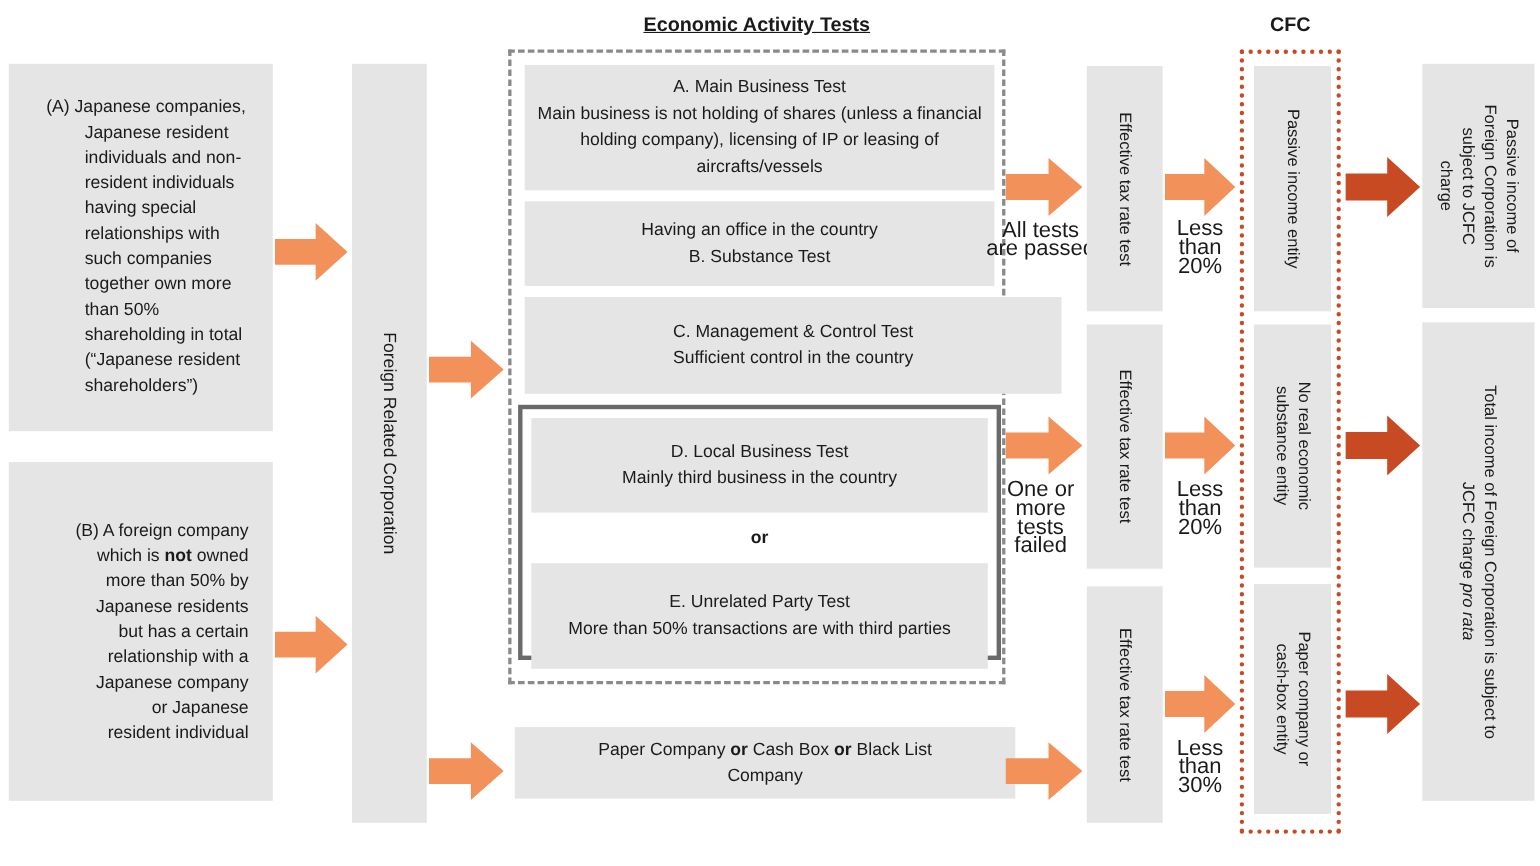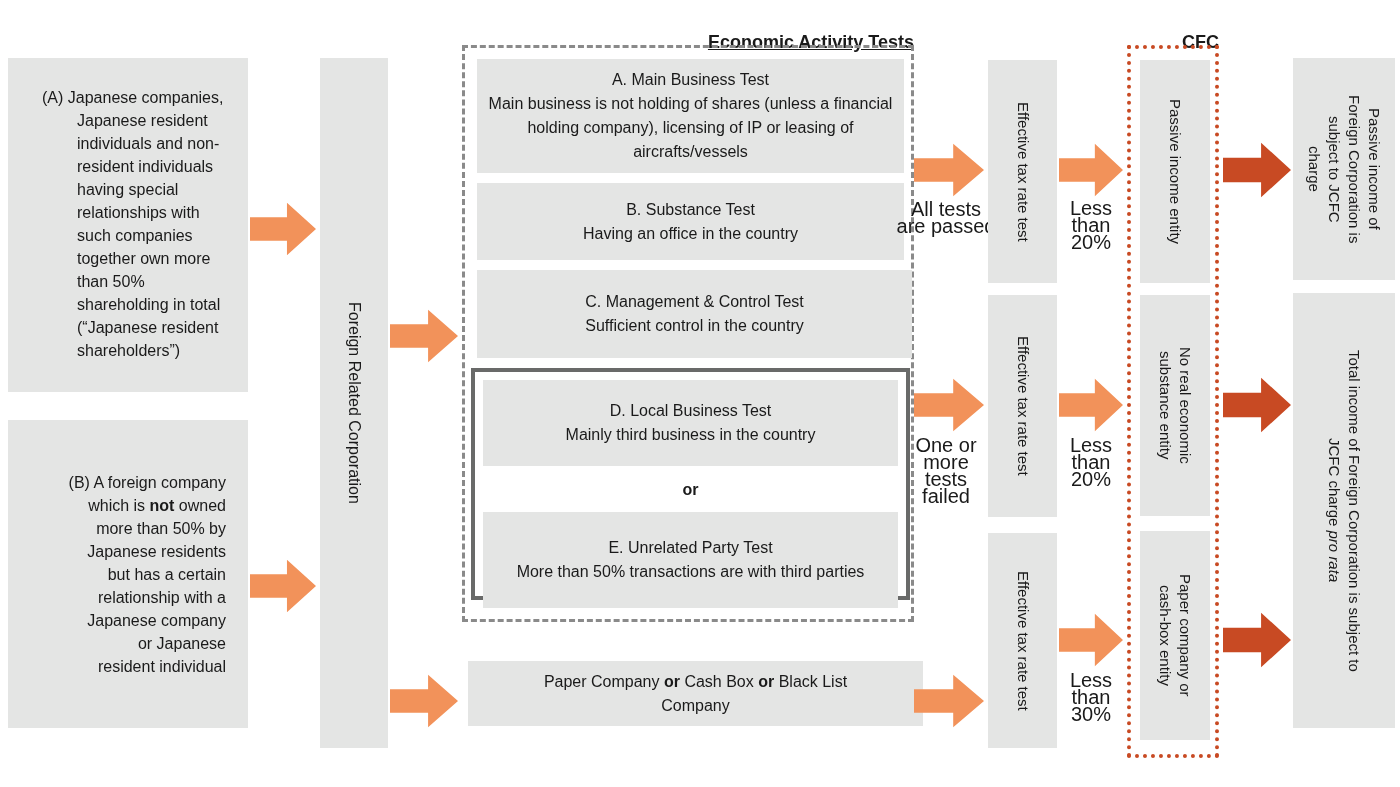--- a/index.html
+++ b/index.html
@@ -2,21 +2,21 @@
 <html><head>
 <meta charset="utf-8">
 <style>
   html,body{margin:0;padding:0;background:#ffffff;}
   #canvas{
     position:relative;width:1400px;height:787px;background:#ffffff;
     font-family:"Liberation Sans",sans-serif;color:#1a1a1a;overflow:hidden;
   }
   .abs{position:absolute;box-sizing:border-box;}
   .gbox{background:#e4e5e4;}
-  .title{font-size:18px;font-weight:bold;text-align:right;margin-top:20px;}
+  .title{font-size:18px;font-weight:bold;text-align:center;}
   .title .u{text-decoration:underline;}
   
   .arrow{
     position:absolute;
     clip-path:polygon(0% 29%,56% 29%,56% 3%,100% 50%,56% 97%,56% 71%,0% 71%);
   }
   .arrow.light{background:#f2925a;}
   .arrow.dark{background:#c84a23;}
   
   .vbox{display:flex;align-items:center;justify-content:center;}
@@ -69,25 +69,25 @@
   <div class="abs dashedbox" style="left:462px;top:45px;width:452px;height:577px;"></div>
 
   <div class="abs gbox test" style="left:477px;top:59px;width:427px;height:114px;">
     <div class="txt">
       <div>A. Main Business Test</div>
       <div>Main business is not holding of shares (unless a financial holding company), licensing of IP or leasing of aircrafts/vessels</div>
     </div>
   </div>
   <div class="abs gbox test" style="left:477px;top:183px;width:427px;height:77px;">
     <div class="txt">
+      <div>Having an office in the country</div>
       <div>B. Substance Test</div>
-      <div>Having an office in the country</div>
     </div>
   </div>
-  <div class="abs gbox test" style="left:477px;top:270px;width:435px;height:88px;">
+  <div class="abs gbox test" style="left:477px;top:270px;width:488px;height:88px;">
     <div class="txt">
       <div>C. Management &amp; Control Test</div>
       <div>Sufficient control in the country</div>
     </div>
   </div>
 
   <div class="abs solidbox" style="left:471px;top:368px;width:439px;height:232px;"></div>
   <div class="abs gbox test" style="left:483px;top:380px;width:415px;height:86px;">
     <div class="txt">
       <div>D. Local Business Test</div>

